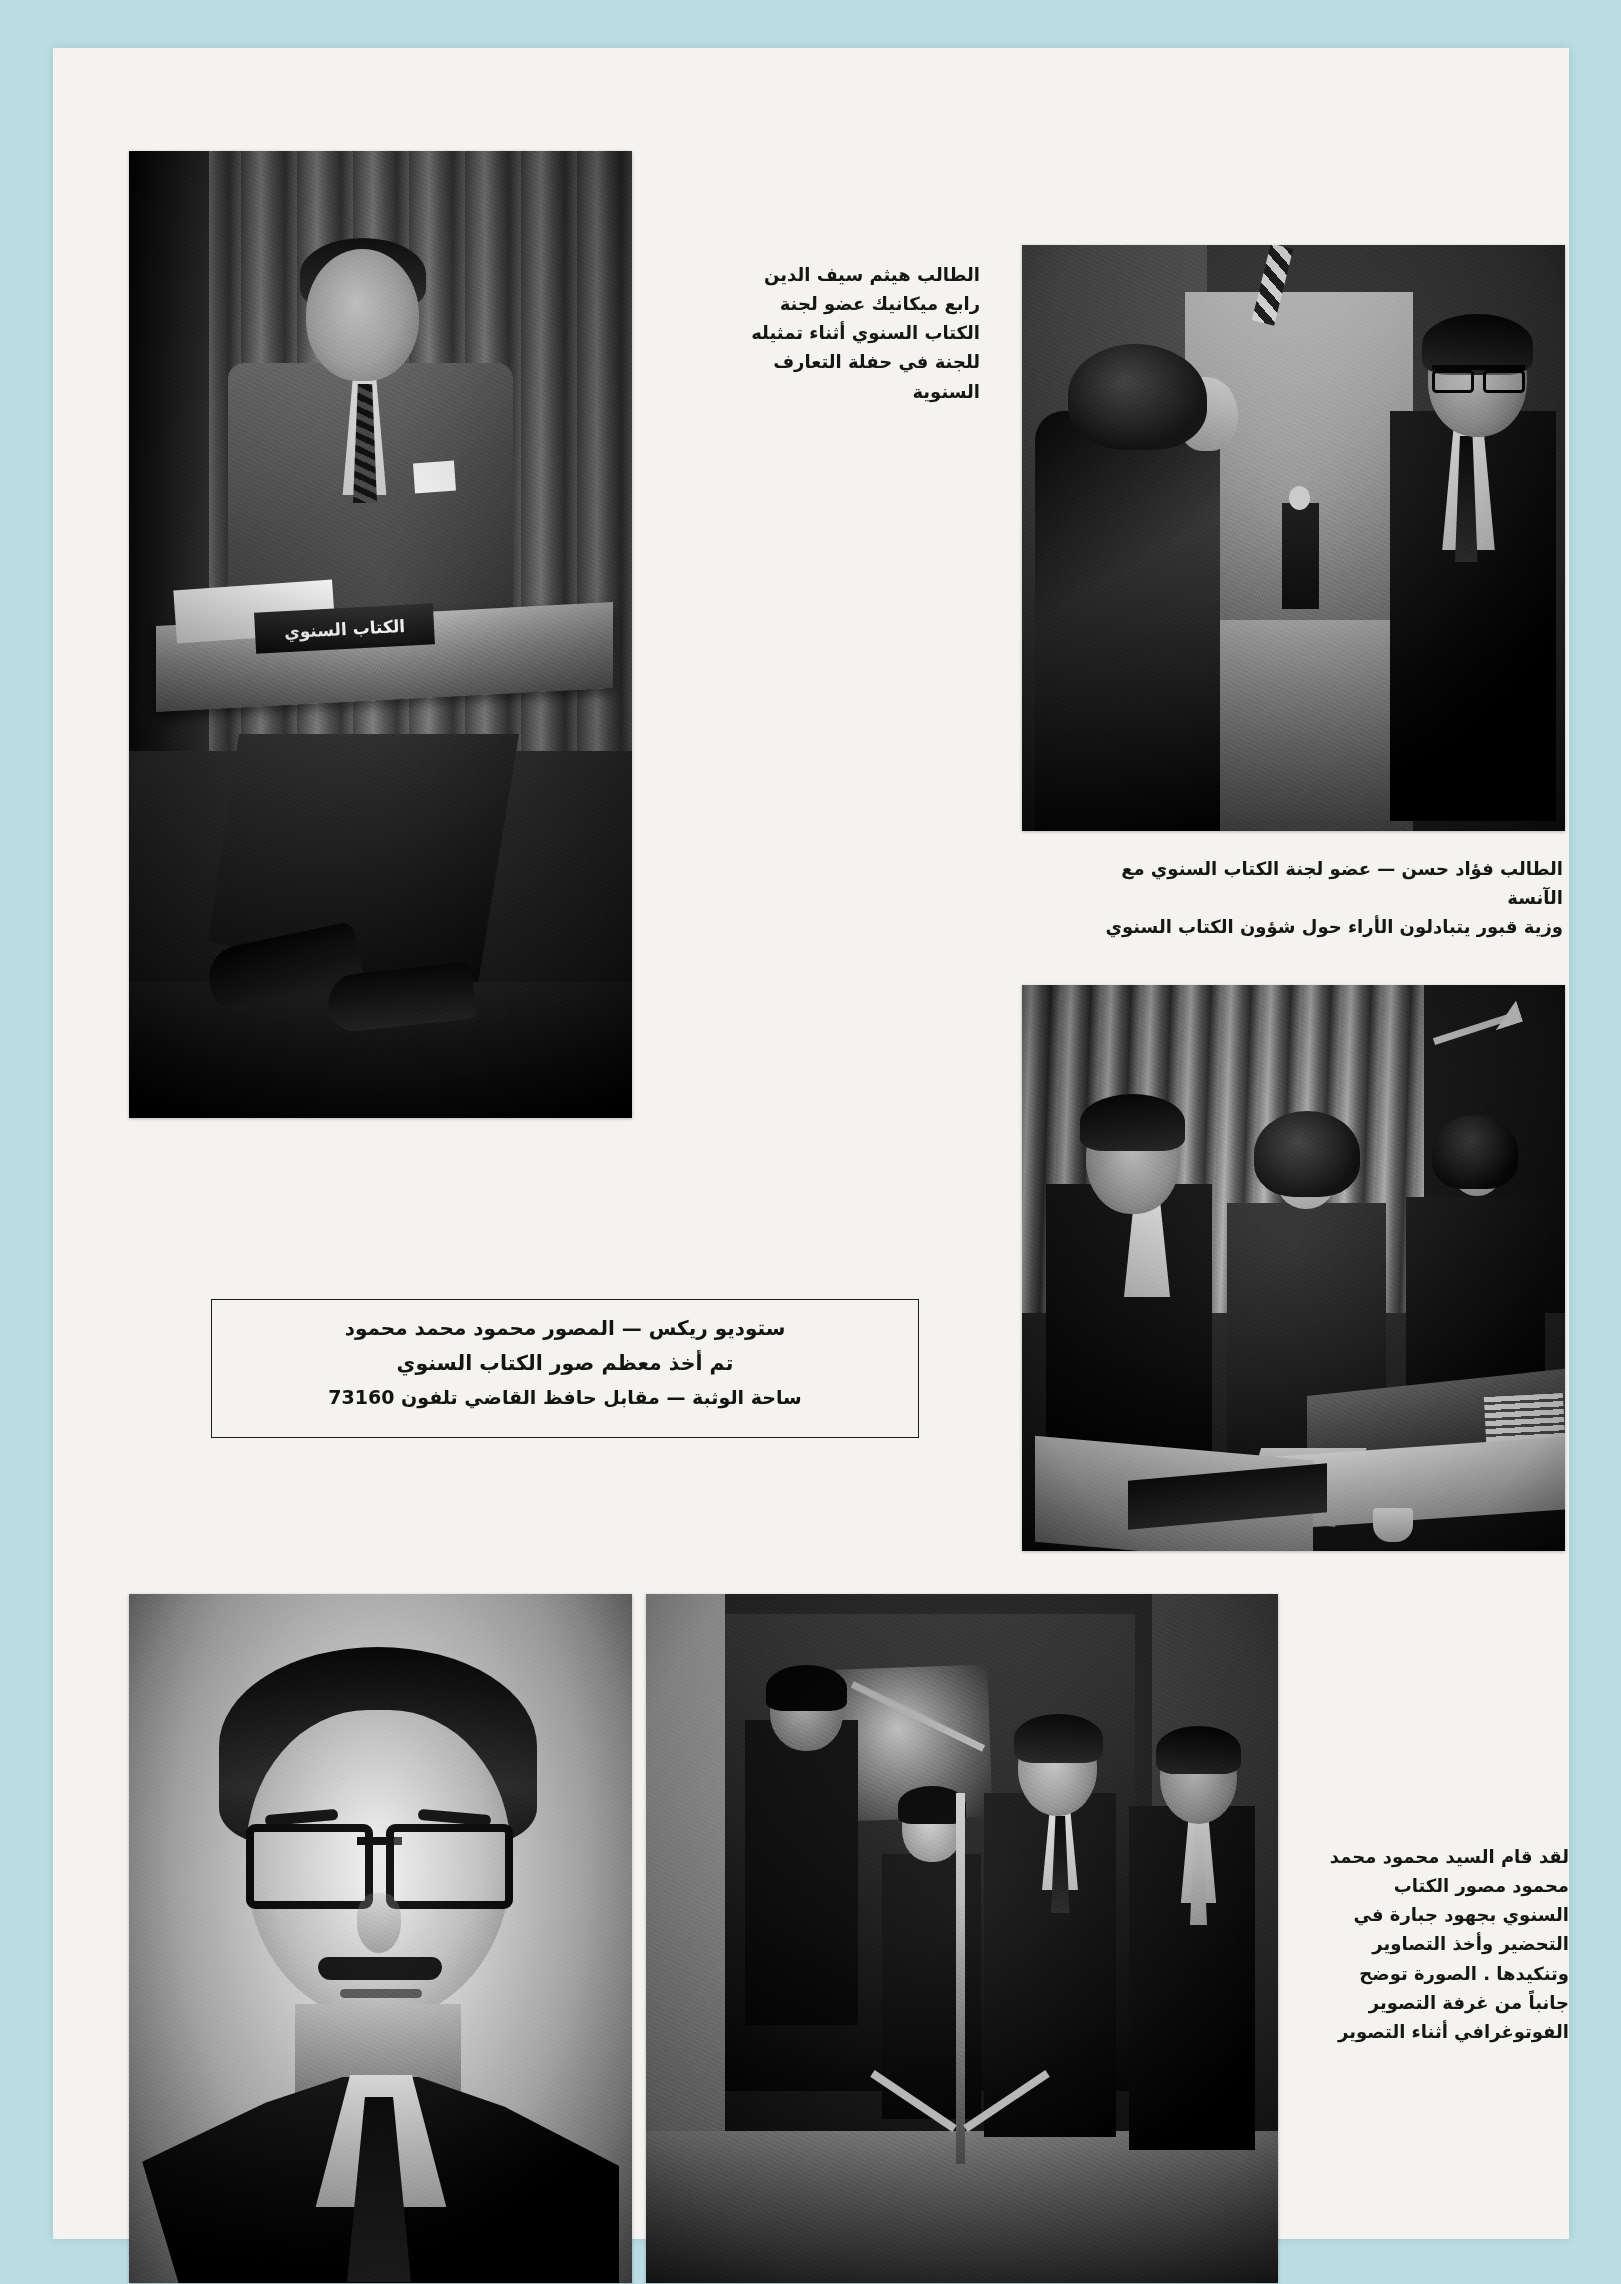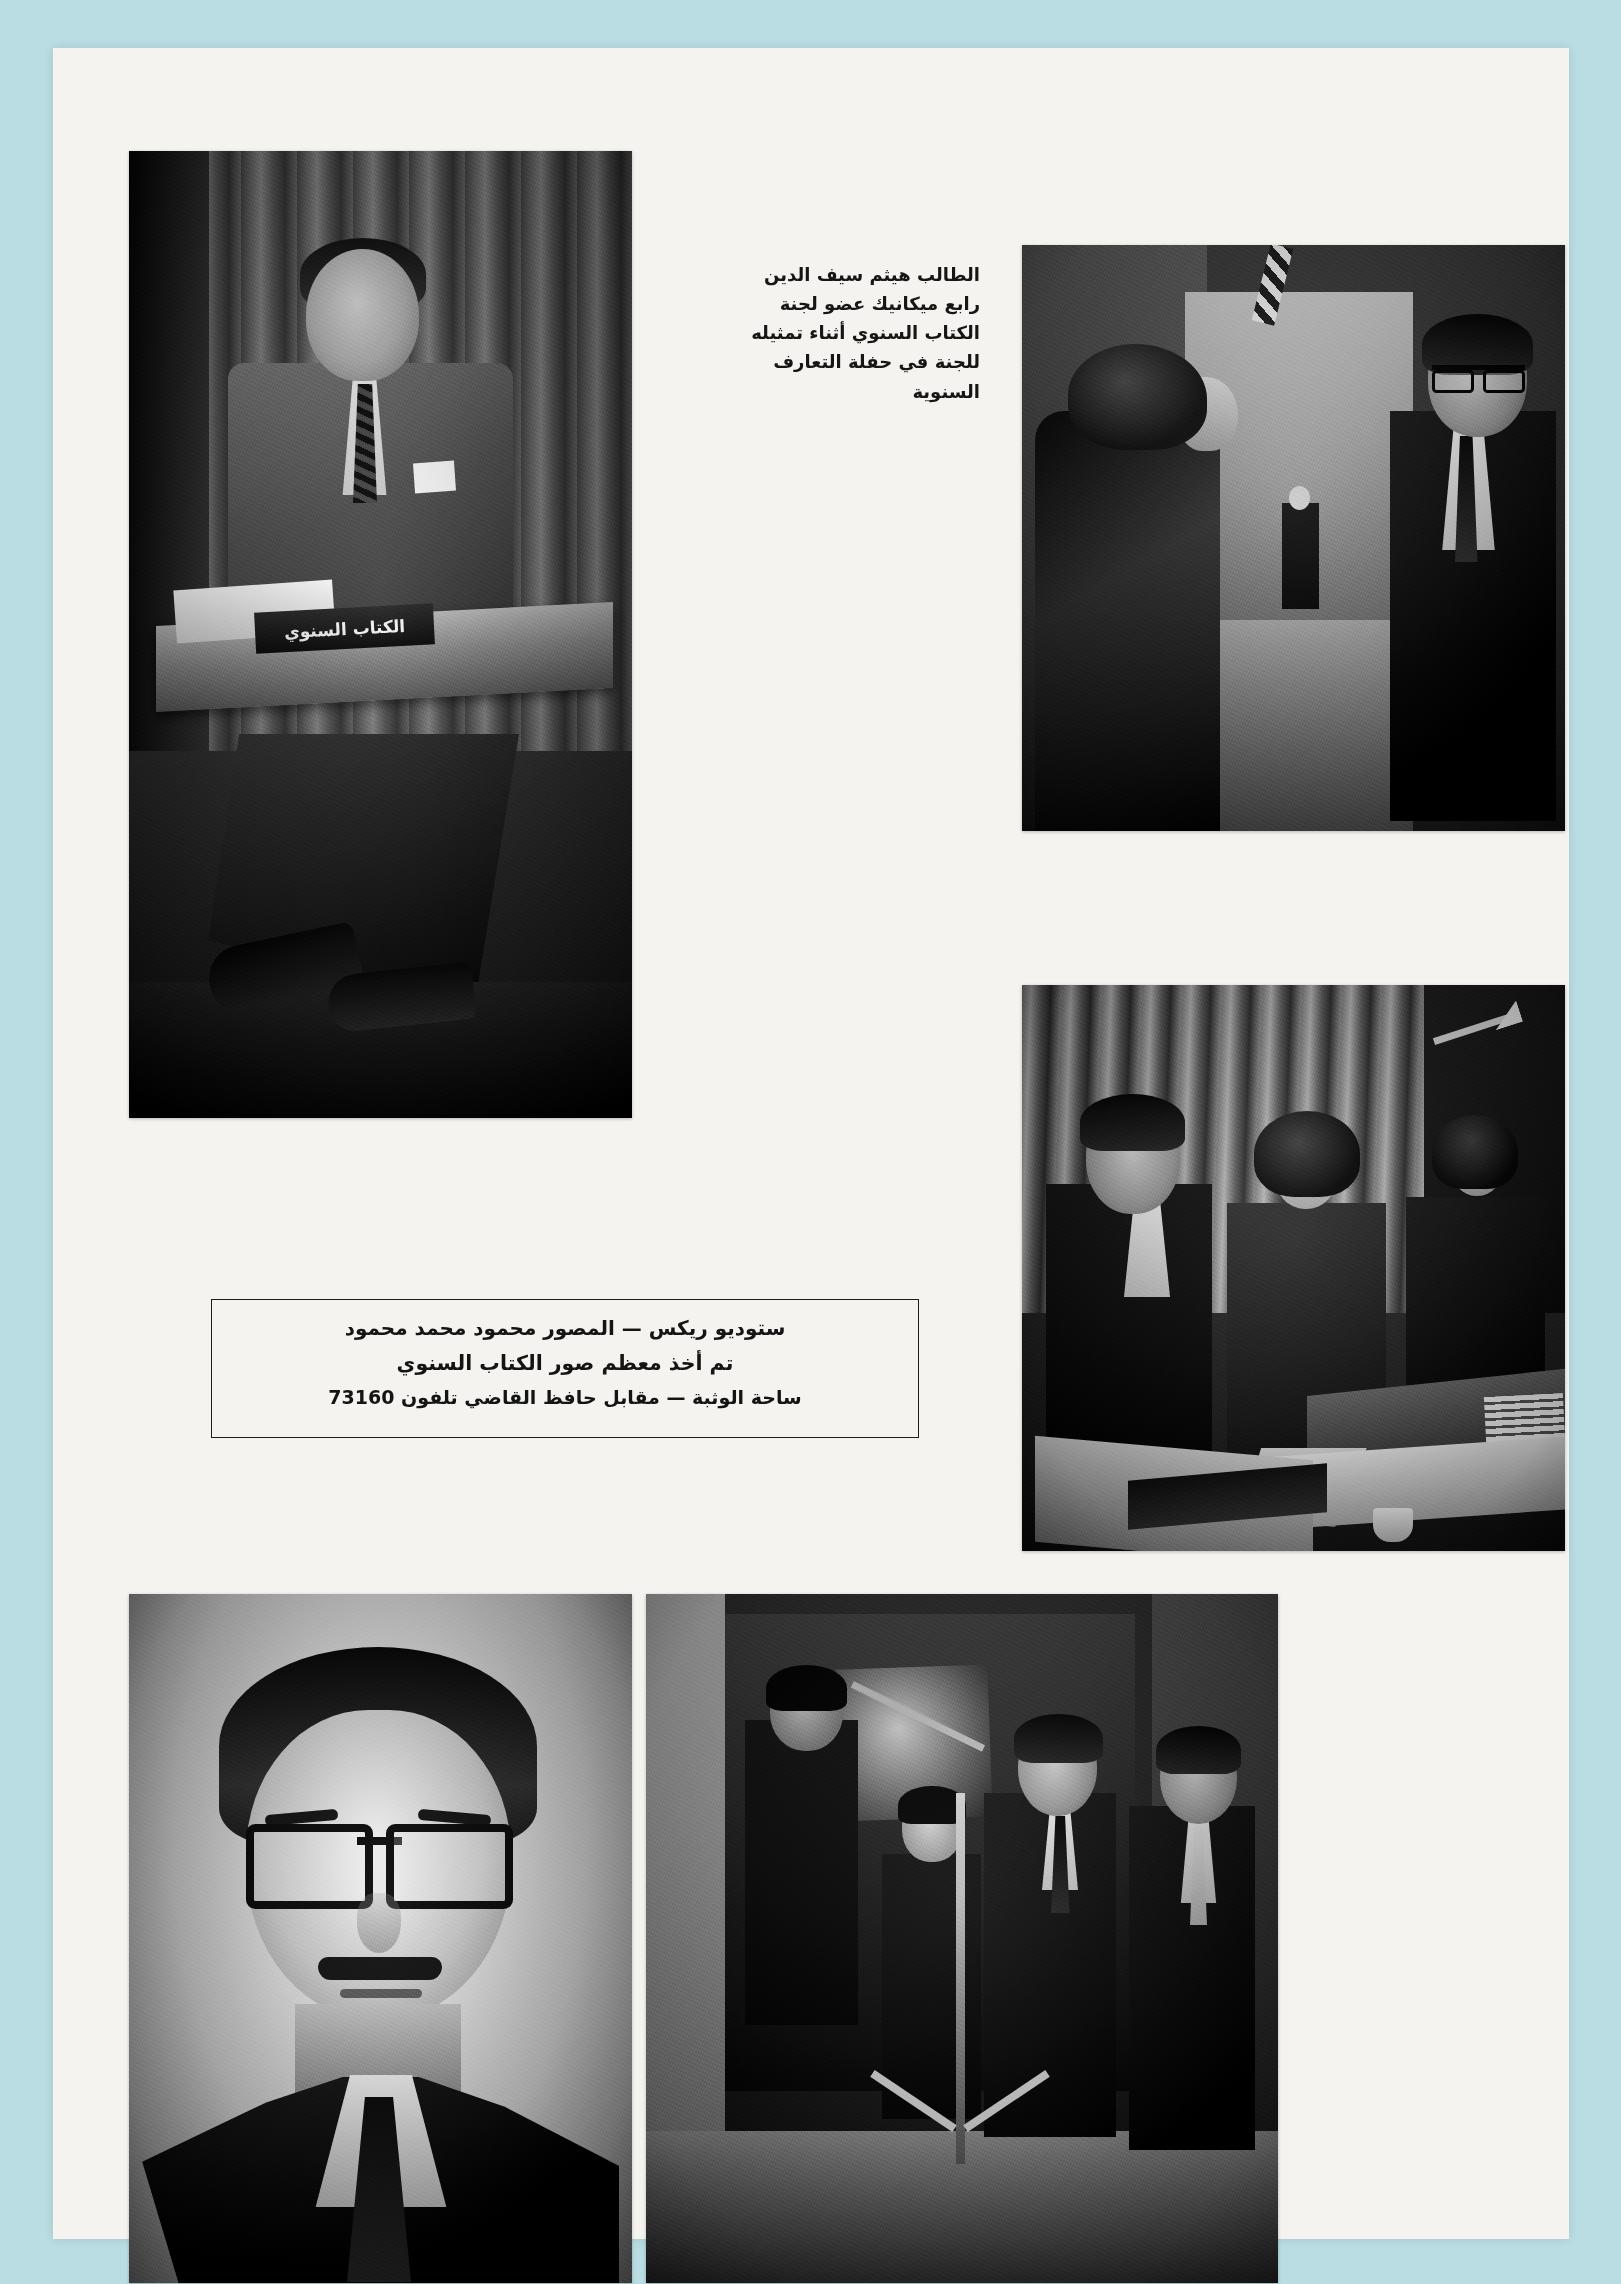--- a/index.html
+++ b/index.html
@@ -624,20 +624,22 @@
       <div class="man-body"></div>
       <div class="man-shirt"></div>
       <div class="man-tie"></div>
       <div class="man-head"></div>
       <div class="man-hair"></div>
       <div class="glasses"></div>
       <div class="grain"></div>
       <div class="vig"></div>
     </div>
 
+    <div class="caption" id="caption-corridor">الطالب فؤاد حسن — عضو لجنة الكتاب السنوي مع الآنسة
+وزية قبور يتبادلون الأراء حول شؤون الكتاب السنوي</div>
 
     <div class="photo" id="photo-meeting">
       <div class="bg-blinds"></div>
       <div class="wall-r"></div>
       <div class="lamp"></div>
       <div class="man-body"></div>
       <div class="man-shirt"></div>
       <div class="man-head"></div>
       <div class="man-hair"></div>
       <div class="woman1-body"></div>
@@ -709,16 +711,23 @@
       <div class="p-right-tie"></div>
       <div class="p-right-head"></div>
       <div class="p-right-hair"></div>
       <div class="stand"></div>
       <div class="tripod-l"></div>
       <div class="tripod-r"></div>
       <div class="grain"></div>
       <div class="vig"></div>
     </div>
 
+    <div class="caption" id="caption-studio">لقد قام السيد محمود محمد
+محمود مصور الكتاب
+السنوي بجهود جبارة في
+التحضير وأخذ التصاوير
+وتنكيدها . الصورة توضح
+جانباً من غرفة التصوير
+الفوتوغرافي أثناء التصوير</div>
 
   </div>
 </div>
 
 
 </body></html>

